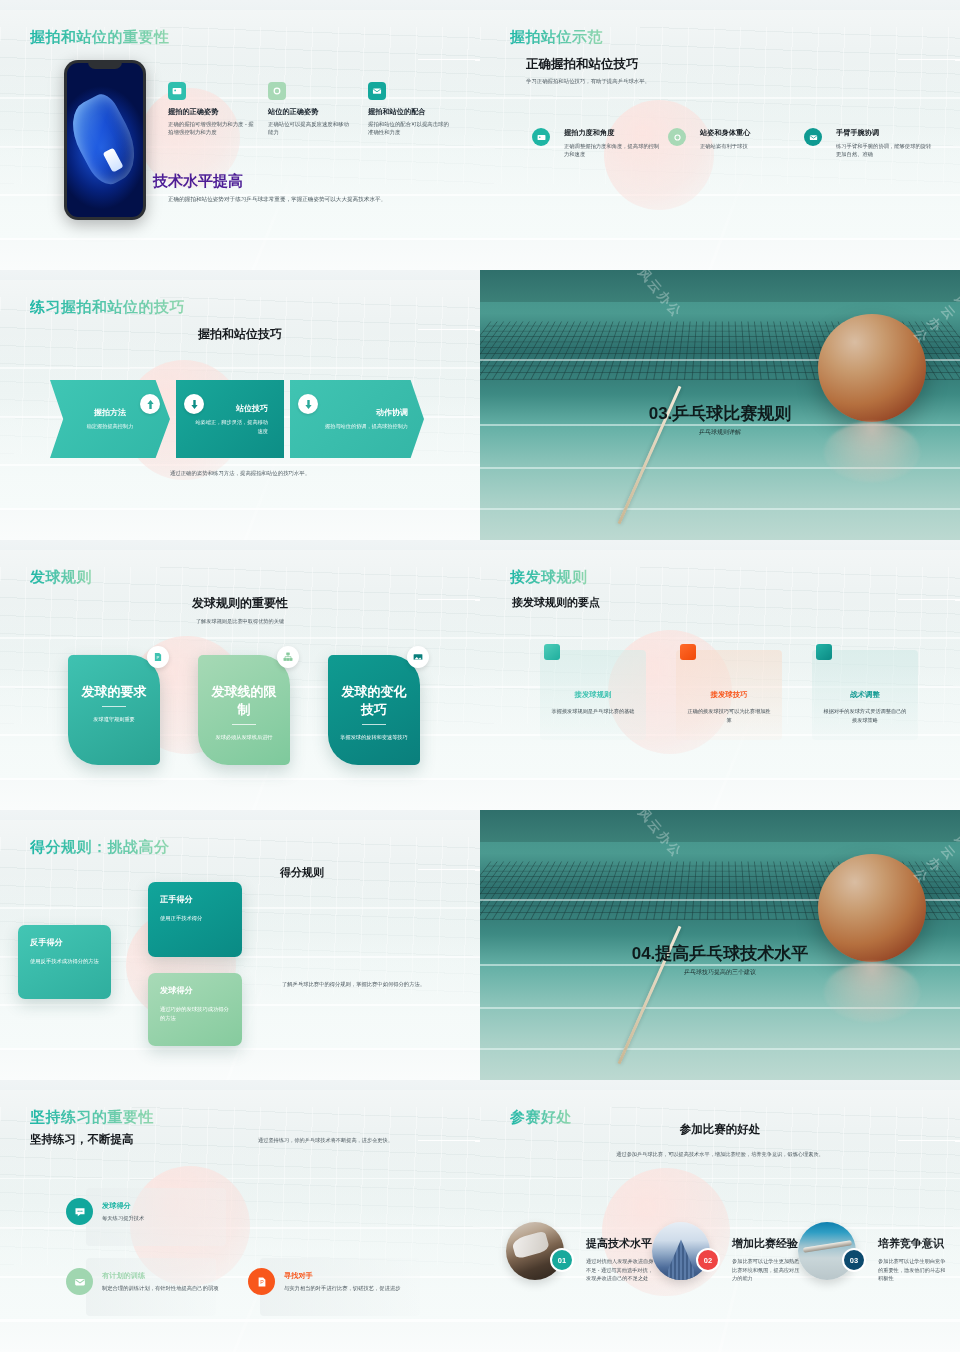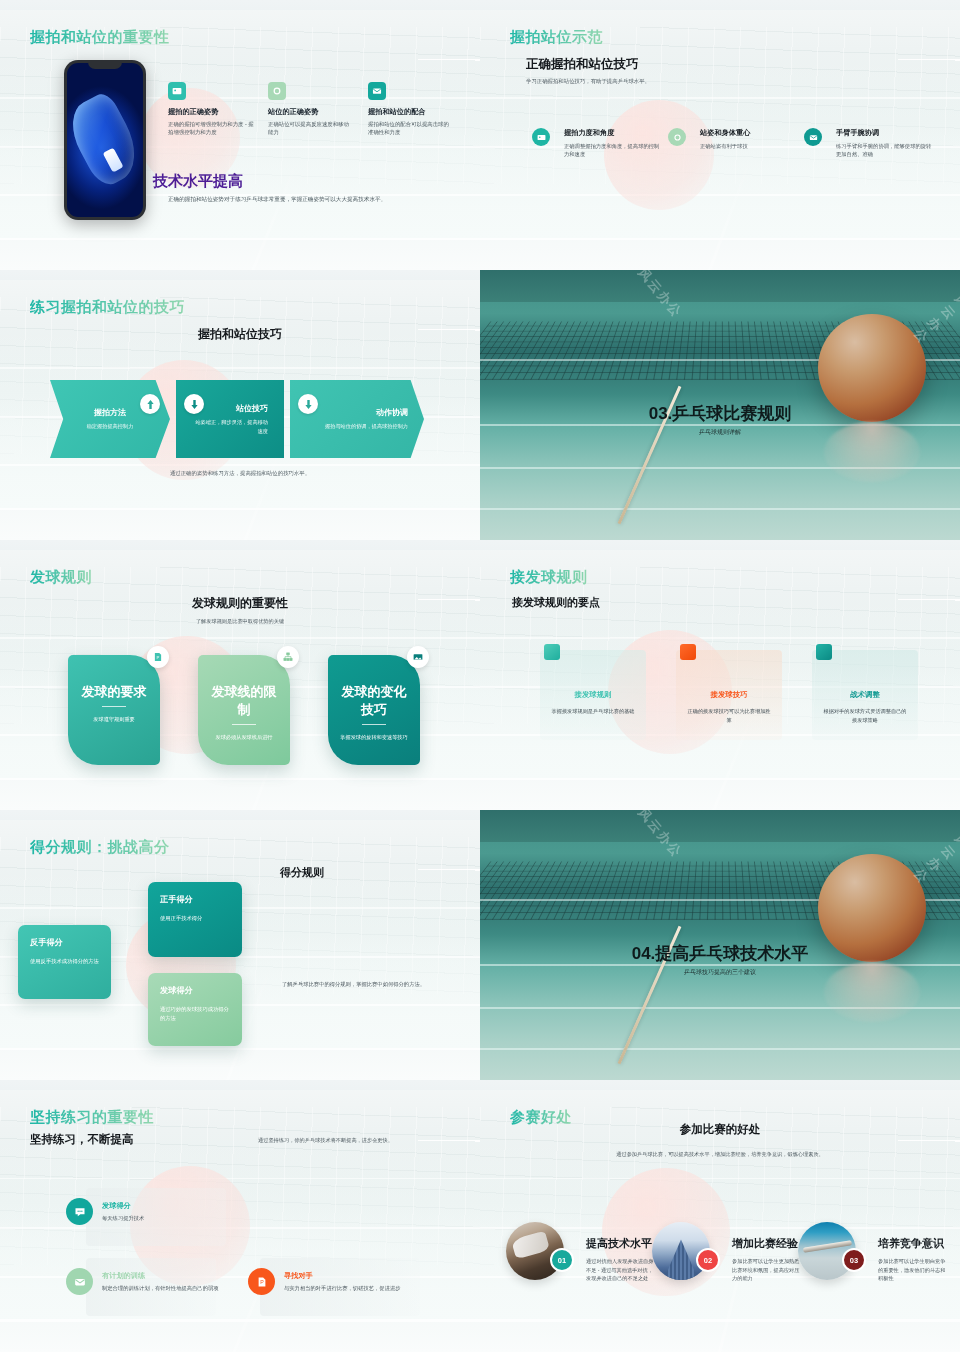--- a/index.html
+++ b/index.html
@@ -692,21 +692,21 @@
         <div class="tt">增加比赛经验</div>
         <div class="dd">参加比赛可以让学生更加熟悉比赛环境和氛围，提高应对压力的能力</div>
       </div>
     </div>
 
     <div class="bitem" style="left:318px;top:142px;">
       <div class="bcirc">
         <div class="inner">
             <div class="img-table"></div>
           </div>
-        <div class="bnum" style="background:#7f1d1d">03</div>
+        <div class="bnum" style="background:#0c4a6e">03</div>
       </div>
       <div class="btext">
         <div class="tt">培养竞争意识</div>
         <div class="dd">参加比赛可以让学生明白竞争的重要性，激发他们的斗志和积极性</div>
       </div>
     </div>
   </div>
 
 </div>
 

